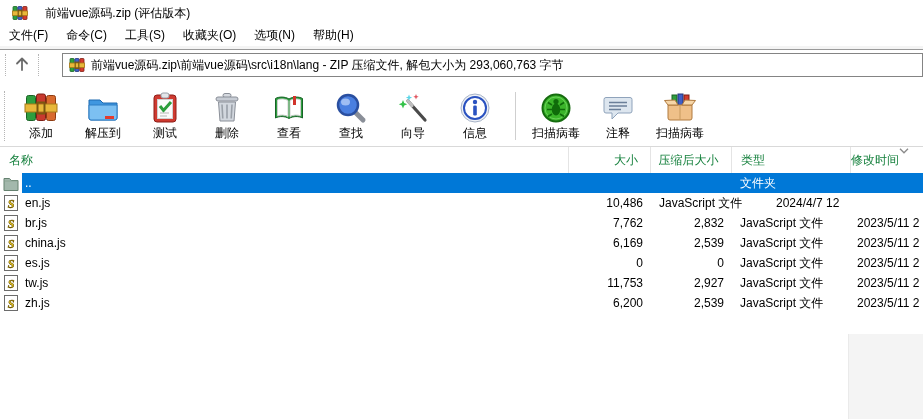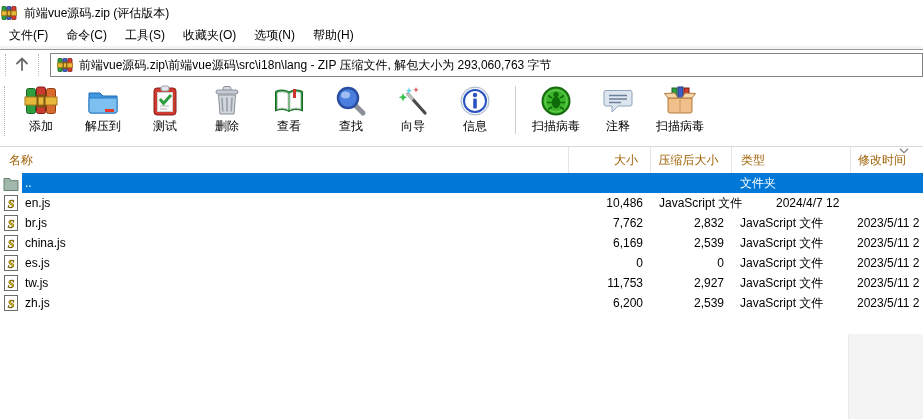--- a/index.html
+++ b/index.html
@@ -1,49 +1,49 @@
 <!DOCTYPE html>
 <html><head>
 <meta charset="utf-8">
 <style>
   html,body{margin:0;padding:0}
   body{
     width:923px;height:419px;overflow:hidden;position:relative;
     font-family:"Liberation Sans",sans-serif;font-size:12px;color:#000;background:#fff;
   }
   
-  .titlebar{height:26px;display:flex;align-items:center;gap:7px;padding-left:1px;background:#fff}
+  .titlebar{height:26px;display:flex;align-items:center;gap:17px;padding-left:12px;background:#fff}
   .titlebar .appicon{width:16px;height:16px;display:flex}
   
   .menubar{height:20px;display:flex;align-items:flex-end;padding-left:0;background:#fff}
   .menu-item{padding:2px 9px;white-space:nowrap;cursor:default}
   .band-edge{height:3px;background:#f4f4f4;border-bottom:1px solid #9a9a9a}
   
   .addressbar{height:30px;display:flex;align-items:center;background:#fff;padding-left:2px}
   .grip{height:22px;border-left:1px dotted #b5b5b5;margin:0 3px}
   .up-btn{width:26px;height:24px;display:flex;align-items:center;justify-content:center}
   .combo{flex:1;height:22px;border:1px solid #848484;background:#fff;display:flex;align-items:center;gap:6px;
-         padding:0 6px;white-space:nowrap;overflow:hidden;margin-left:8px}
+         padding:0 6px;white-space:nowrap;overflow:hidden;margin-left:20px}
   .combo .cicon{width:16px;height:16px;flex:0 0 auto;display:flex}
   
-  .toolbar{height:63px;display:flex;align-items:flex-start;padding:3px 0 0 2px;background:#fff}
+  .toolbar{height:63px;display:flex;align-items:center;padding:3px 0 0 2px;background:#fff}
   .tb-grip{height:50px;border-left:1px dotted #b5b5b5;margin:3px 5px 0 2px}
   .tb-btn{min-width:54px;padding:1px 4px 0;display:flex;flex-direction:column;align-items:center;gap:1px;cursor:default}
   .tb-btn .ic{width:34px;height:34px;display:flex;align-items:center;justify-content:center}
   .tb-label{white-space:nowrap;line-height:14px}
   .tb-sep{width:1px;height:48px;background:#cfcfcf;margin:3px 9px 0}
   
-  .lheader{height:26px;border-top:1px solid #d9d9d9;display:flex;align-items:stretch;color:#a16207;background:#fff}
+  .lheader{height:26px;border-top:1px solid #d9d9d9;display:flex;align-items:stretch;color:#15803d;background:#fff}
   .hcell{display:flex;align-items:center;box-sizing:border-box;position:relative;cursor:default}
   .hcell+.hcell{border-left:1px solid #e4e4e4}
   .col-name{width:568px;padding-left:9px}
   .col-size{width:82px;justify-content:flex-end;padding-right:12px}
   .col-packed{width:81px;justify-content:center;padding-right:5px}
   .col-type{width:119px;padding-left:9px}
-  .col-mtime{flex:1;padding-left:7px}
+  .col-mtime{flex:1;}
   .sort{position:absolute;top:1px;left:48px;line-height:0}
   
   .rows{background:#fff}
   .row{height:20px;display:flex;align-items:center}
   .row .ric{width:17px;margin-left:3px;display:flex;flex:0 0 auto}
   .row-hl{flex:1;height:100%;display:flex;align-items:center;margin-left:2px}
   .row-hl.selected{background:#0078d7;color:#fff}
   .rc{box-sizing:border-box;white-space:nowrap;overflow:hidden;line-height:20px}
   .rc-name{width:546px;padding-left:3px}
   .rc-size{width:82px;text-align:right;padding-right:7px}

